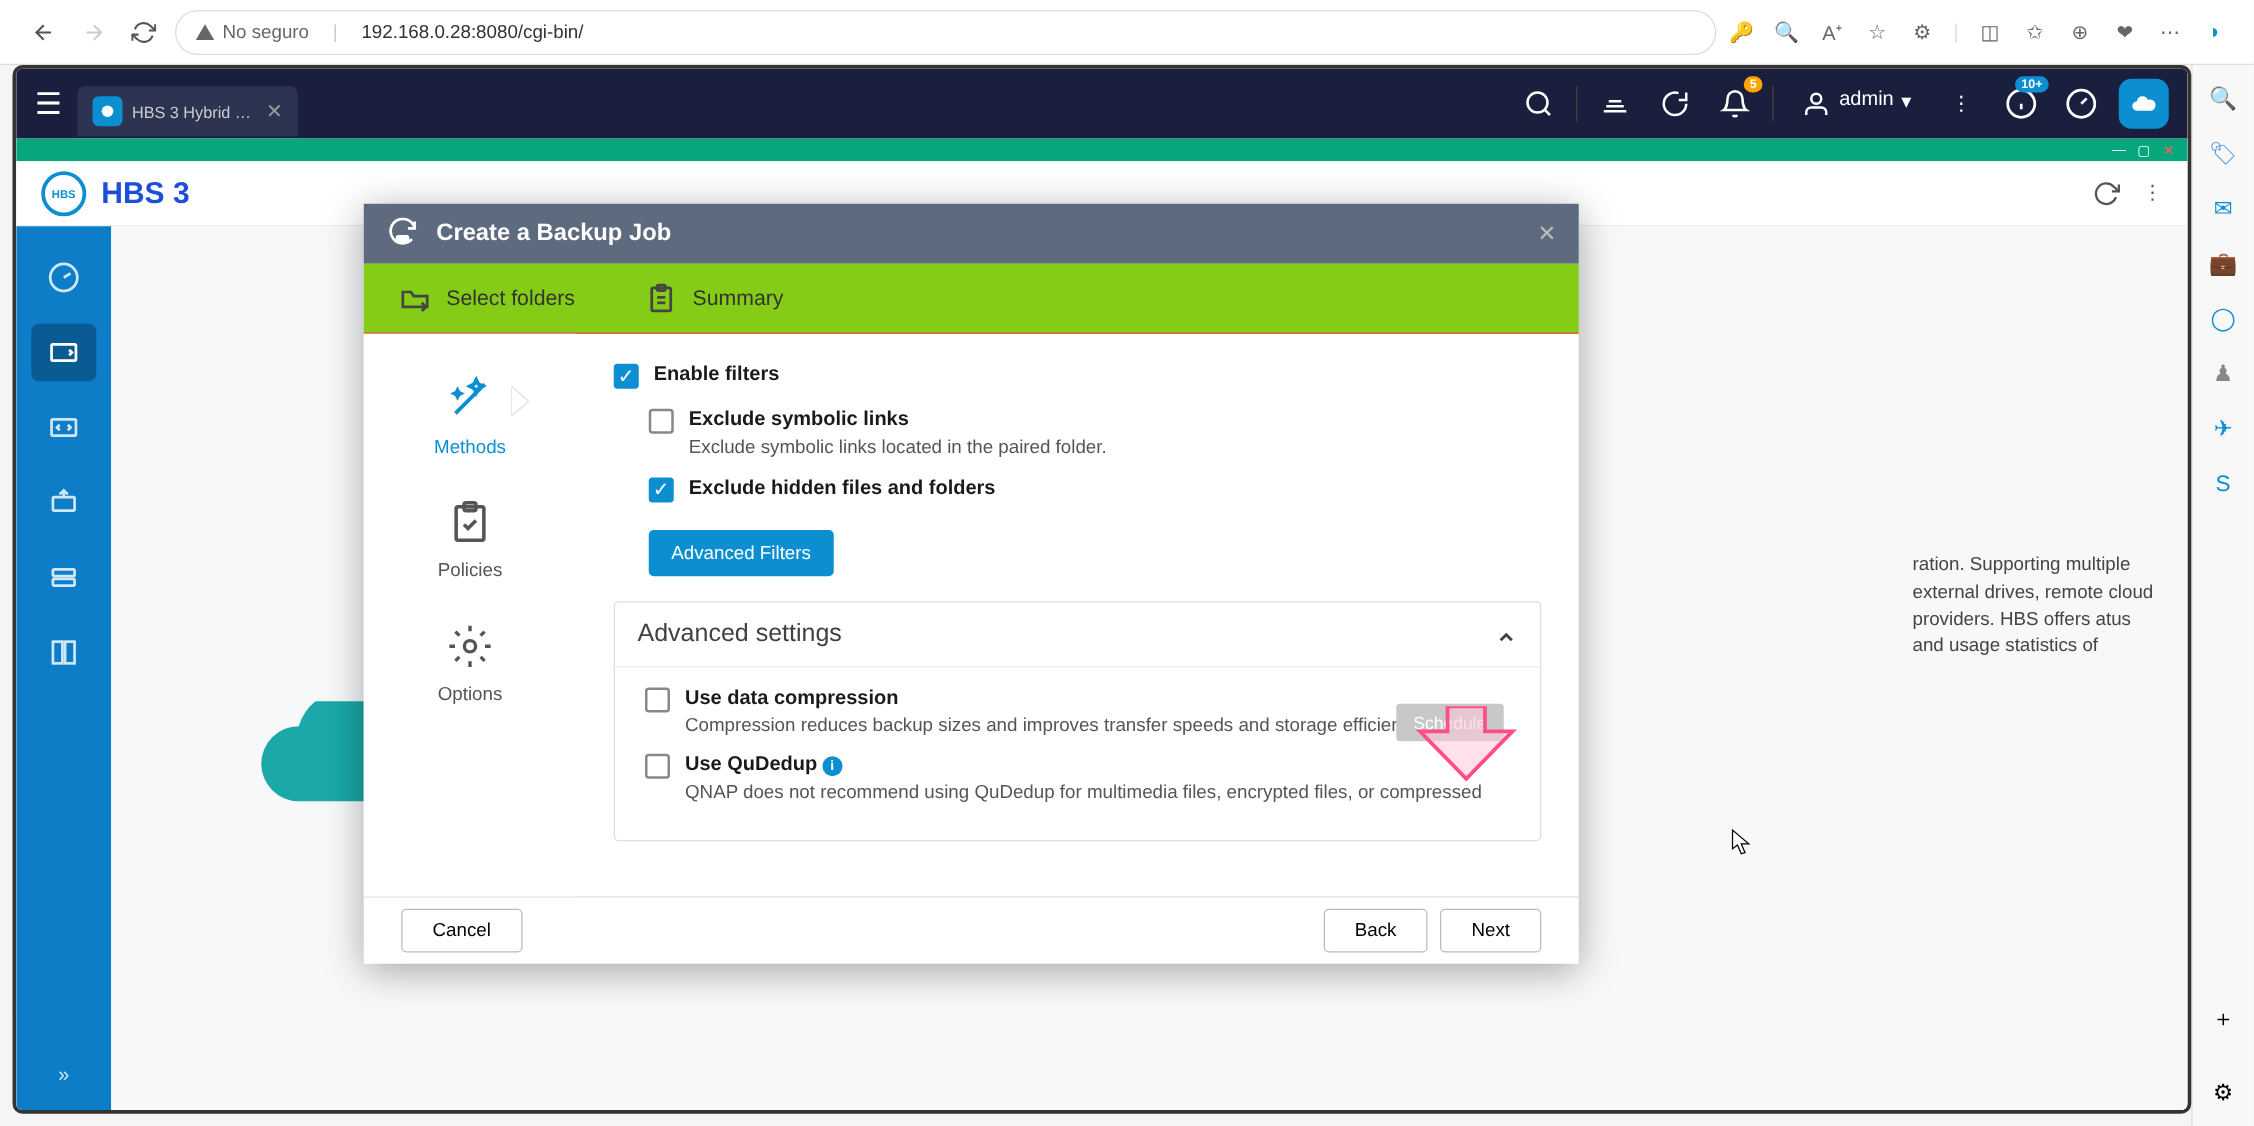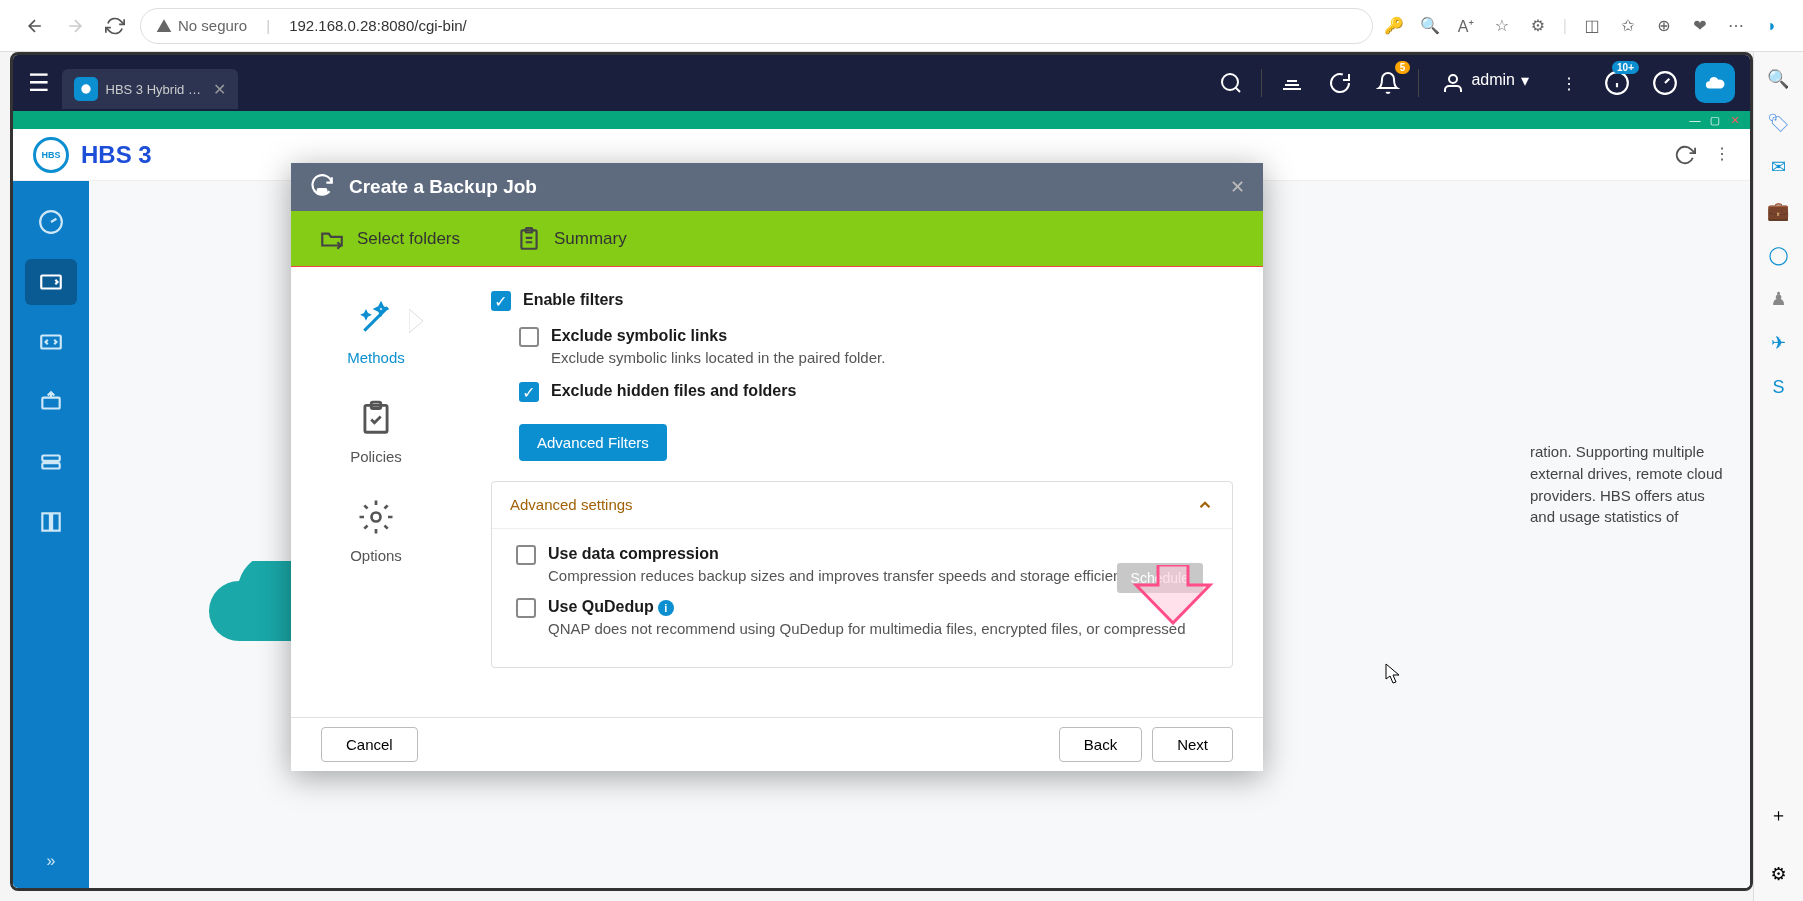--- a/index.html
+++ b/index.html
@@ -88,21 +88,21 @@
 
 .form-row { display: flex; align-items: flex-start; gap: 12px; margin-bottom: 16px; }
 .form-row.indented { margin-left: 28px; }
 .chk { width: 20px; height: 20px; border: 2px solid #888; border-radius: 3px; flex-shrink: 0; display: flex; align-items: center; justify-content: center; cursor: pointer; }
 .chk.checked { background: #0b8fd1; border-color: #0b8fd1; color: #fff; }
 .form-label { font-weight: 600; font-size: 16px; color: #1a1a1a; }
 .form-desc { font-size: 15px; color: #555; margin-top: 4px; }
 .adv-btn { background: #0b8fd1; color: #fff; border: none; padding: 10px 18px; border-radius: 4px; font-size: 15px; cursor: pointer; margin-left: 0; margin-top: 6px; }
 
 .section { border: 1px solid #ddd; border-radius: 4px; margin-top: 20px; }
-.section-header { padding: 14px 18px; font-size: 15px; color: #a16207; display: flex; align-items: flex-start; justify-content: space-between; border-bottom: 1px solid #eee; cursor: pointer; }
+.section-header { padding: 14px 18px; font-size: 20px; color: #404040; display: flex; align-items: flex-end; justify-content: space-between; border-bottom: 1px solid #eee; cursor: pointer; }
 .section-body { padding: 16px 24px; }
 .section-row { display: flex; align-items: flex-start; gap: 12px; margin-bottom: 14px; }
 .settings-pill { background: #c8c8c8; color: #fff; padding: 7px 14px; border-radius: 3px; font-size: 14px; position: absolute; right: 60px; top: 296px; }
 .info-icon { display: inline-flex; width: 16px; height: 16px; border-radius: 50%; background: #0b8fd1; color: #fff; font-size: 11px; align-items: center; justify-content: center; font-weight: bold; margin-left: 4px; }
 
 
 .modal-footer { height: 54px; border-top: 1px solid #e0e0e0; display: flex; align-items: center; padding: 0 30px; }
 .footer-btn { padding: 8px 24px; border: 1px solid #bbb; background: #fff; border-radius: 4px; font-size: 15px; cursor: pointer; }
 .footer-right { margin-left: auto; display: flex; gap: 10px; }
 

